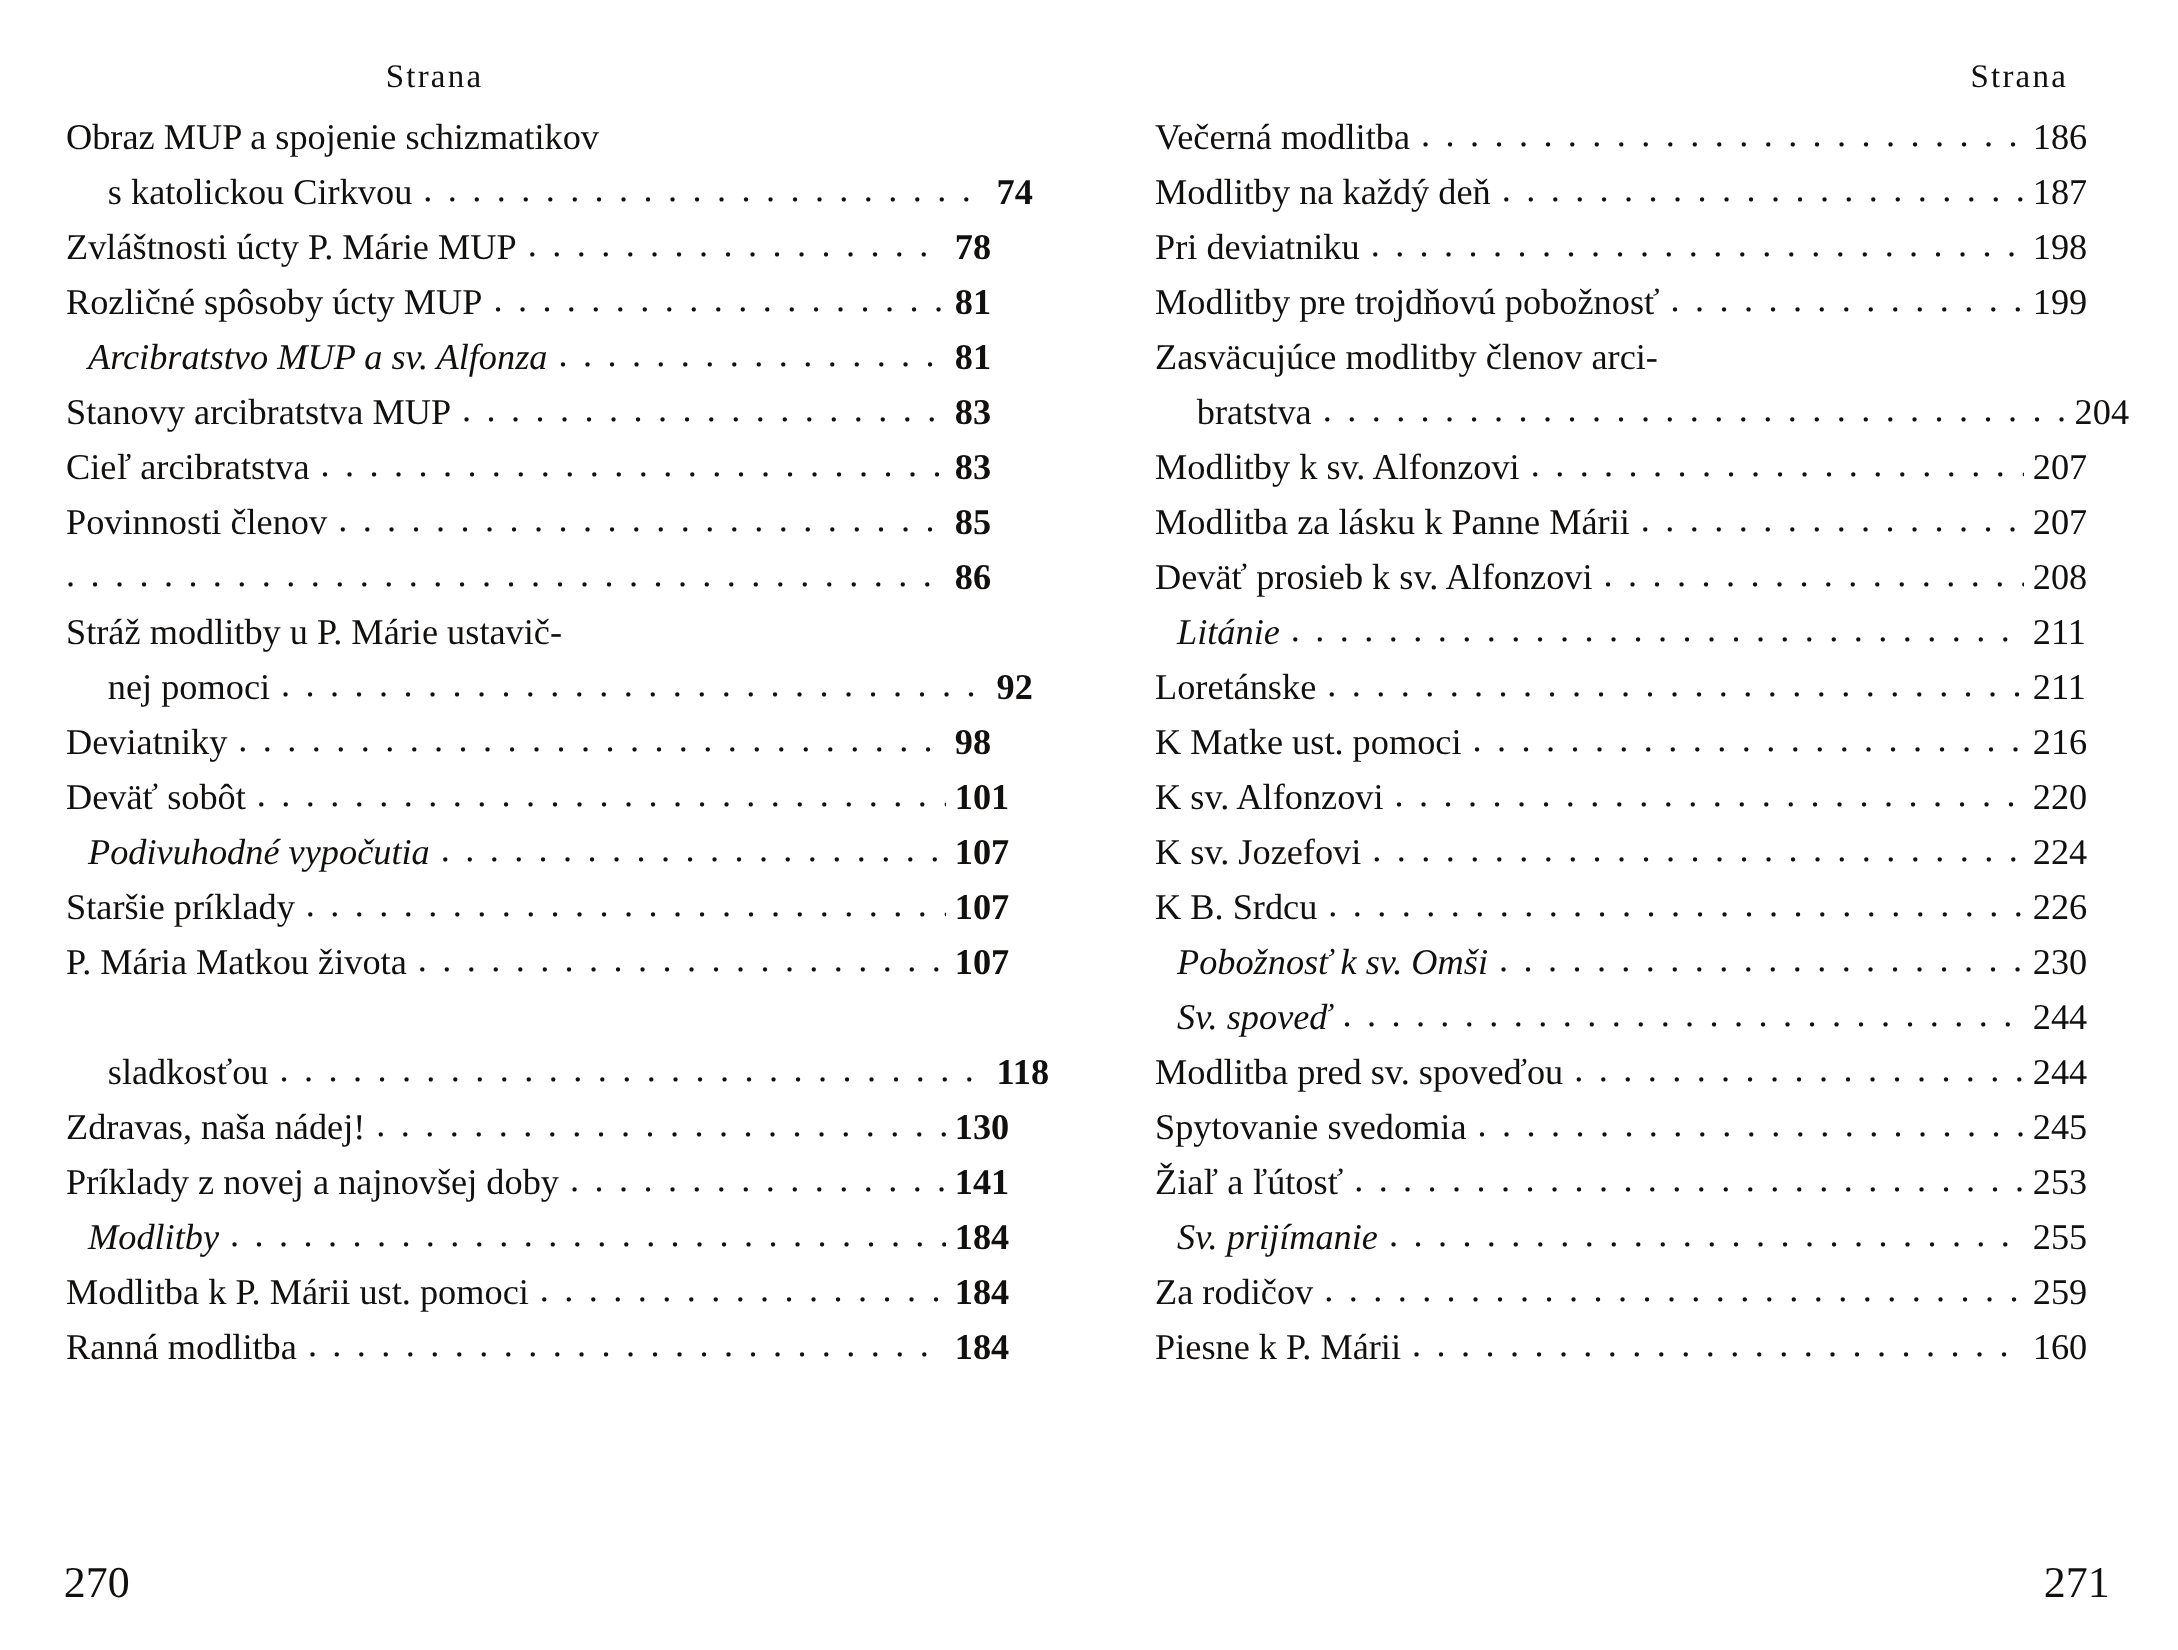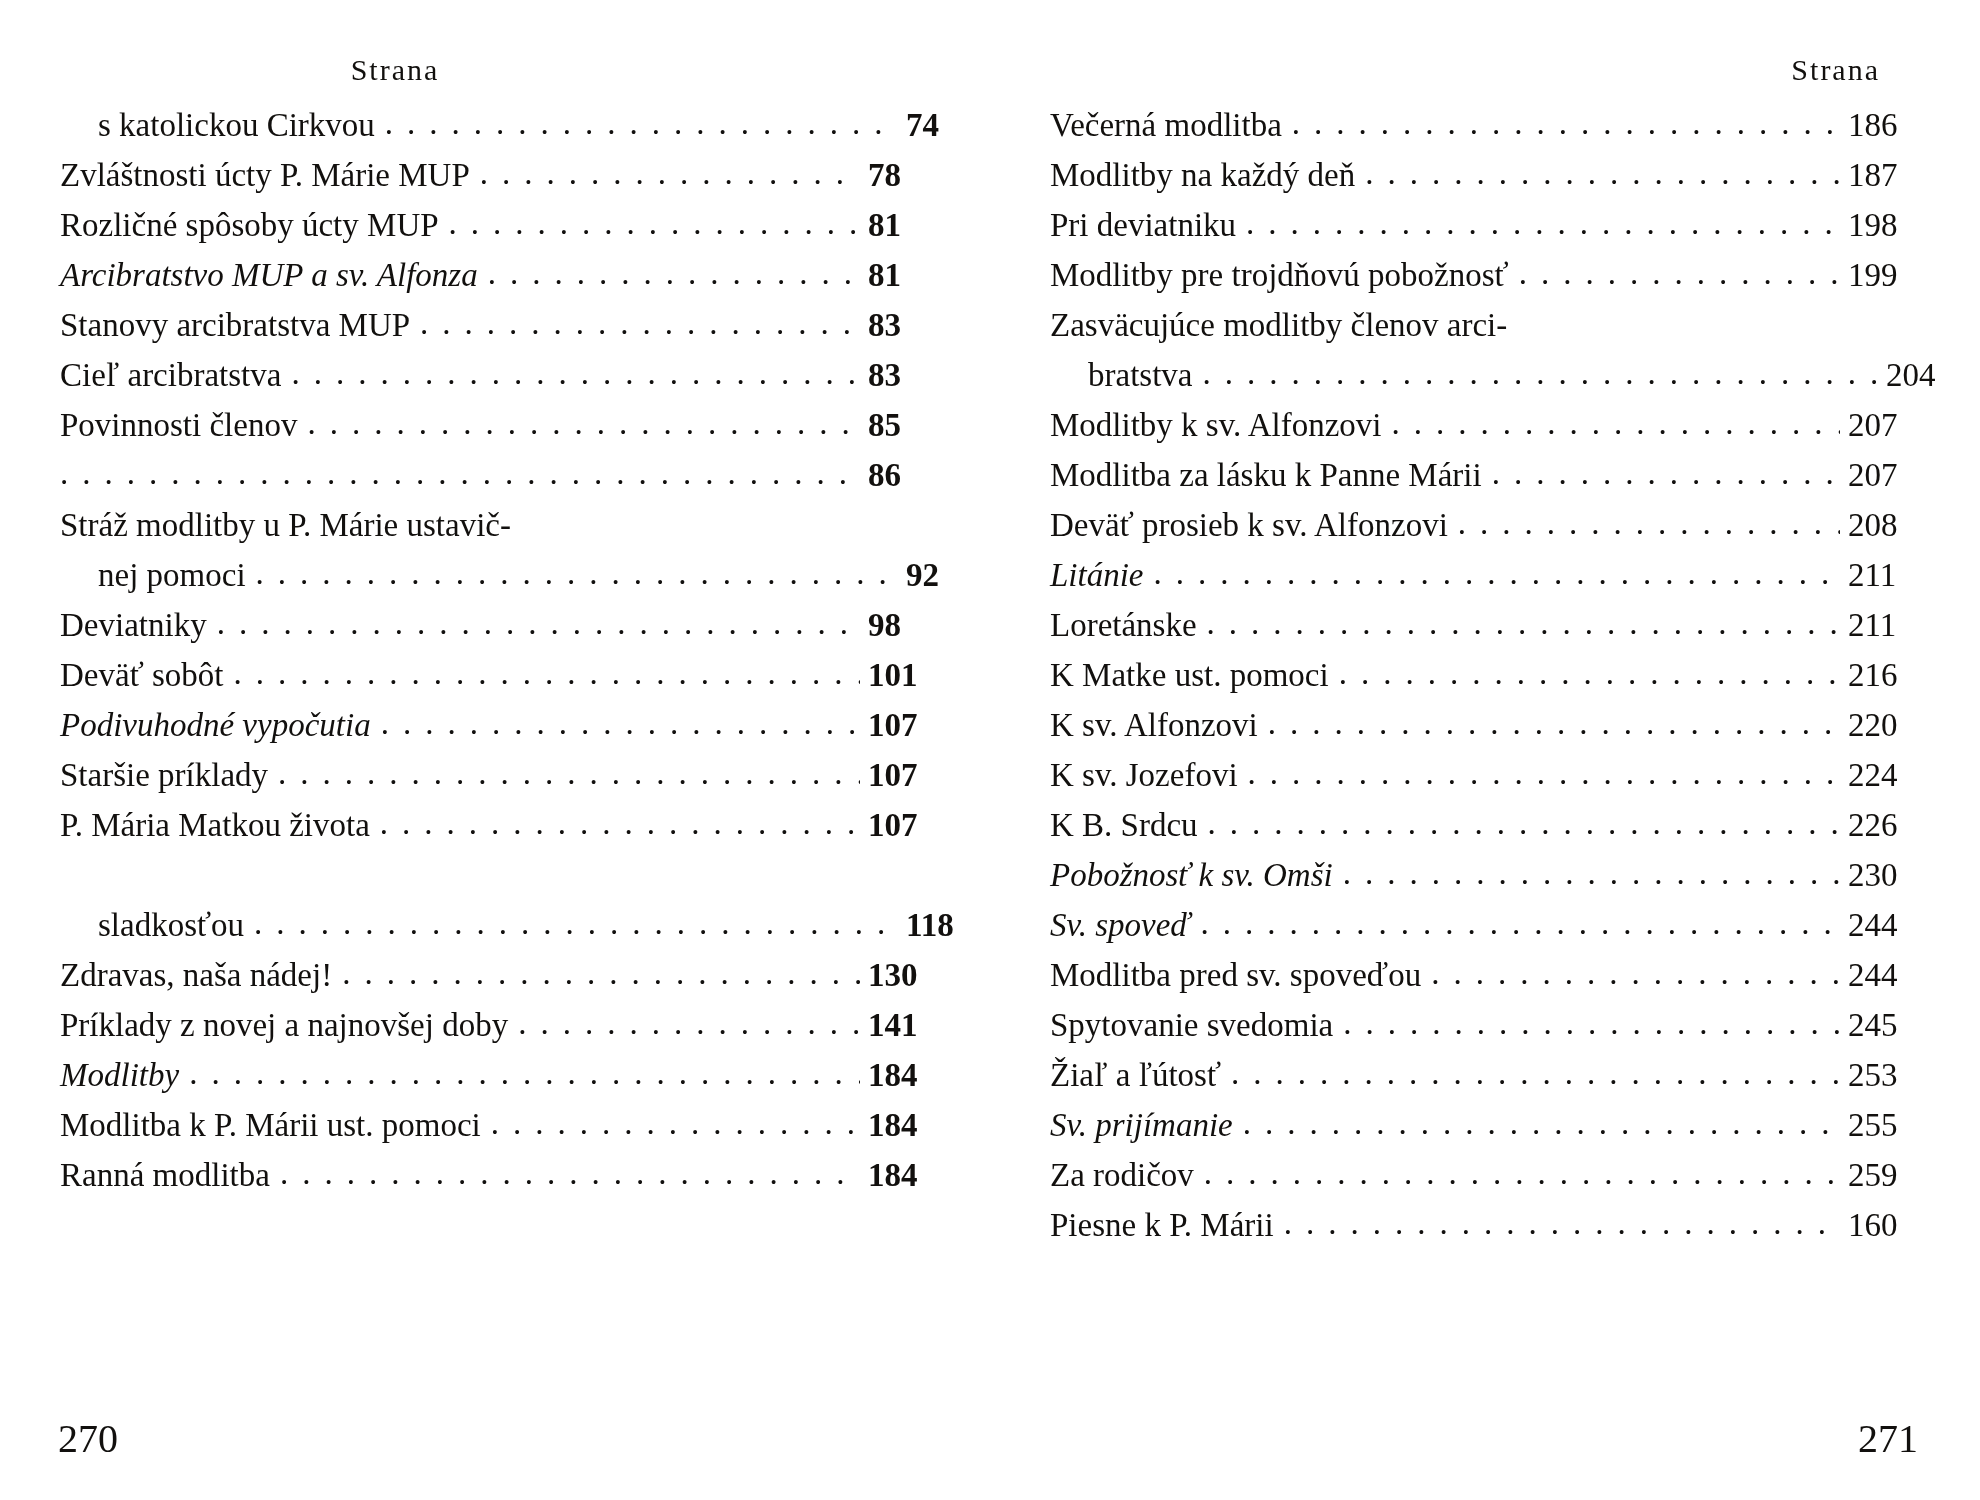--- a/index.html
+++ b/index.html
@@ -84,20 +84,21 @@
     min-width: 62px;
   }
   .col-right .entry .page-num {
     font-weight: normal;
   }
   .entry.cont .row {
     padding-left: 38px;
   }
   .entry.italic .label {
     font-style: italic;
+    margin-left: 20px;
   }
   .entry.noleader .leader {
     letter-spacing: 0;
     color: transparent;
   }
   .folio {
     position: absolute;
     bottom: 38px;
     font-size: 40px;
     font-family: "Liberation Serif", serif;
@@ -106,20 +107,27 @@
   .folio-right { right: 62px; }
 </style>
 </head>
 <body>
 
 <div class="page">
 
   <div class="col col-left">
     <div class="strana strana-left">Strana</div>
     <div class="toc" id="left-toc">
+        <div class="entry noleader">
+          <div class="row">
+            <span class="label">Obraz MUP a spojenie schizmatikov</span>
+            <span class="leader">........................................</span>
+            <span class="page-num"></span>
+          </div>
+        </div>
         <div class="entry cont">
           <div class="row">
             <span class="label">s katolickou Cirkvou</span>
             <span class="leader">........................................</span>
             <span class="page-num">74</span>
           </div>
         </div>
         <div class="entry">
           <div class="row">
             <span class="label">Zvláštnosti úcty P. Márie MUP</span>

